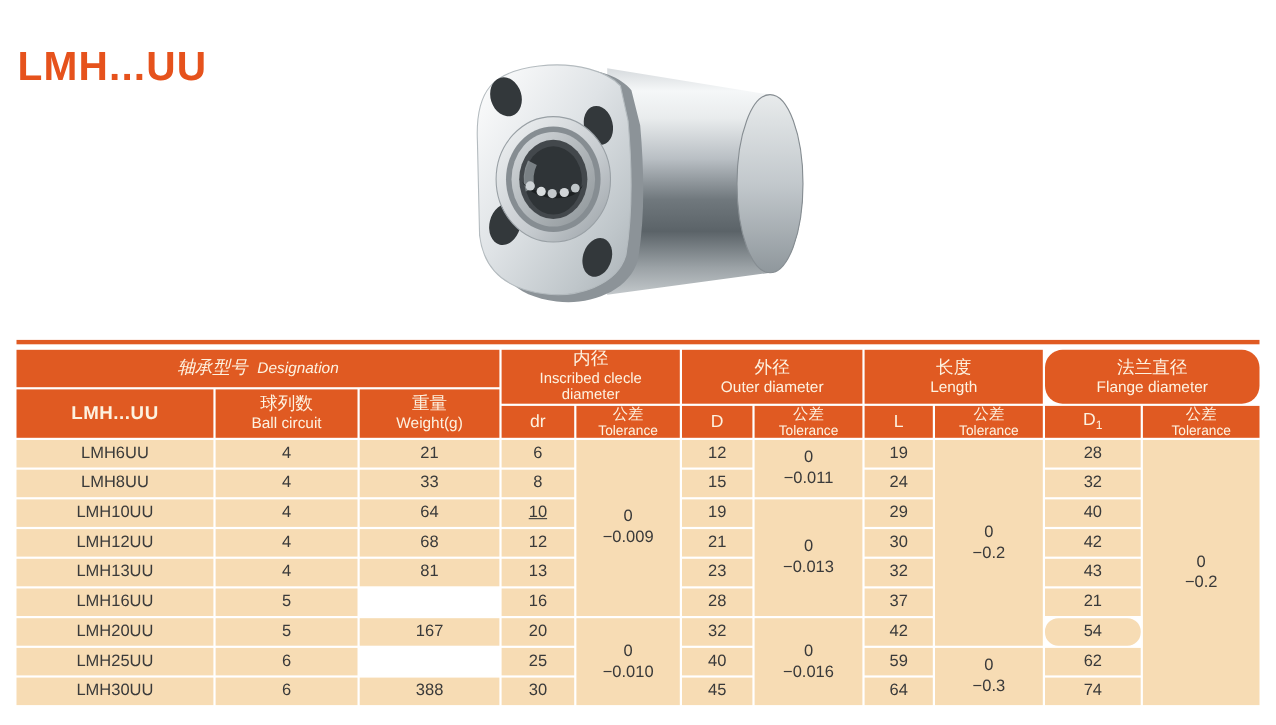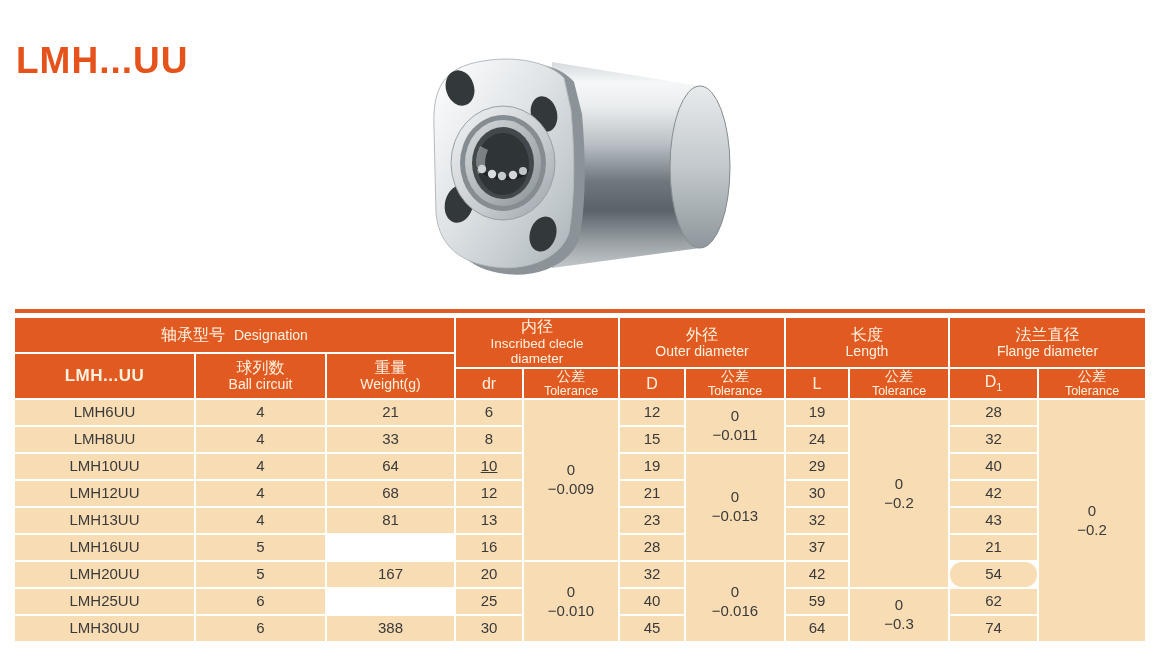--- a/index.html
+++ b/index.html
@@ -36,28 +36,28 @@
   .hdr .zh{font-size:16px;}
   .hdr .en{font-size:14px;}
   .hdr .en-small{font-size:13.5px;}
   .hdr.sub-sym{font-size:16px;}
   .hdr .tol-zh{font-size:14px;}
   .hdr .tol-en{font-size:12.5px;}
   .hdr.model-sub{font-size:17px;font-weight:bold;letter-spacing:.5px;}
   sub{font-size:11px;}
   .tol{line-height:1.25;}
   
-  .g-designation{grid-column:1/4;grid-row:1;}
+  .g-designation{grid-column:1/4;grid-row:1;font-style:italic;}
   .s-model{grid-column:1;grid-row:2/4;}
   .s-ball{grid-column:2;grid-row:2/4;}
   .s-weight{grid-column:3;grid-row:2/4;}
   .g-inner{grid-column:4/6;grid-row:1/3;}
   .g-outer{grid-column:6/8;grid-row:1/3;}
   .g-length{grid-column:8/10;grid-row:1/3;}
-  .g-flange{grid-column:10/12;grid-row:1/3;}
+  .g-flange{grid-column:10/12;grid-row:1/3;border-radius:16px;}
   .s-dr{grid-column:4;grid-row:3;}
   .s-drtol{grid-column:5;grid-row:3;}
   .s-d{grid-column:6;grid-row:3;}
   .s-dtol{grid-column:7;grid-row:3;}
   .s-l{grid-column:8;grid-row:3;}
   .s-ltol{grid-column:9;grid-row:3;}
   .s-d1{grid-column:10;grid-row:3;}
   .s-d1tol{grid-column:11;grid-row:3;}
 </style>
 </head>

